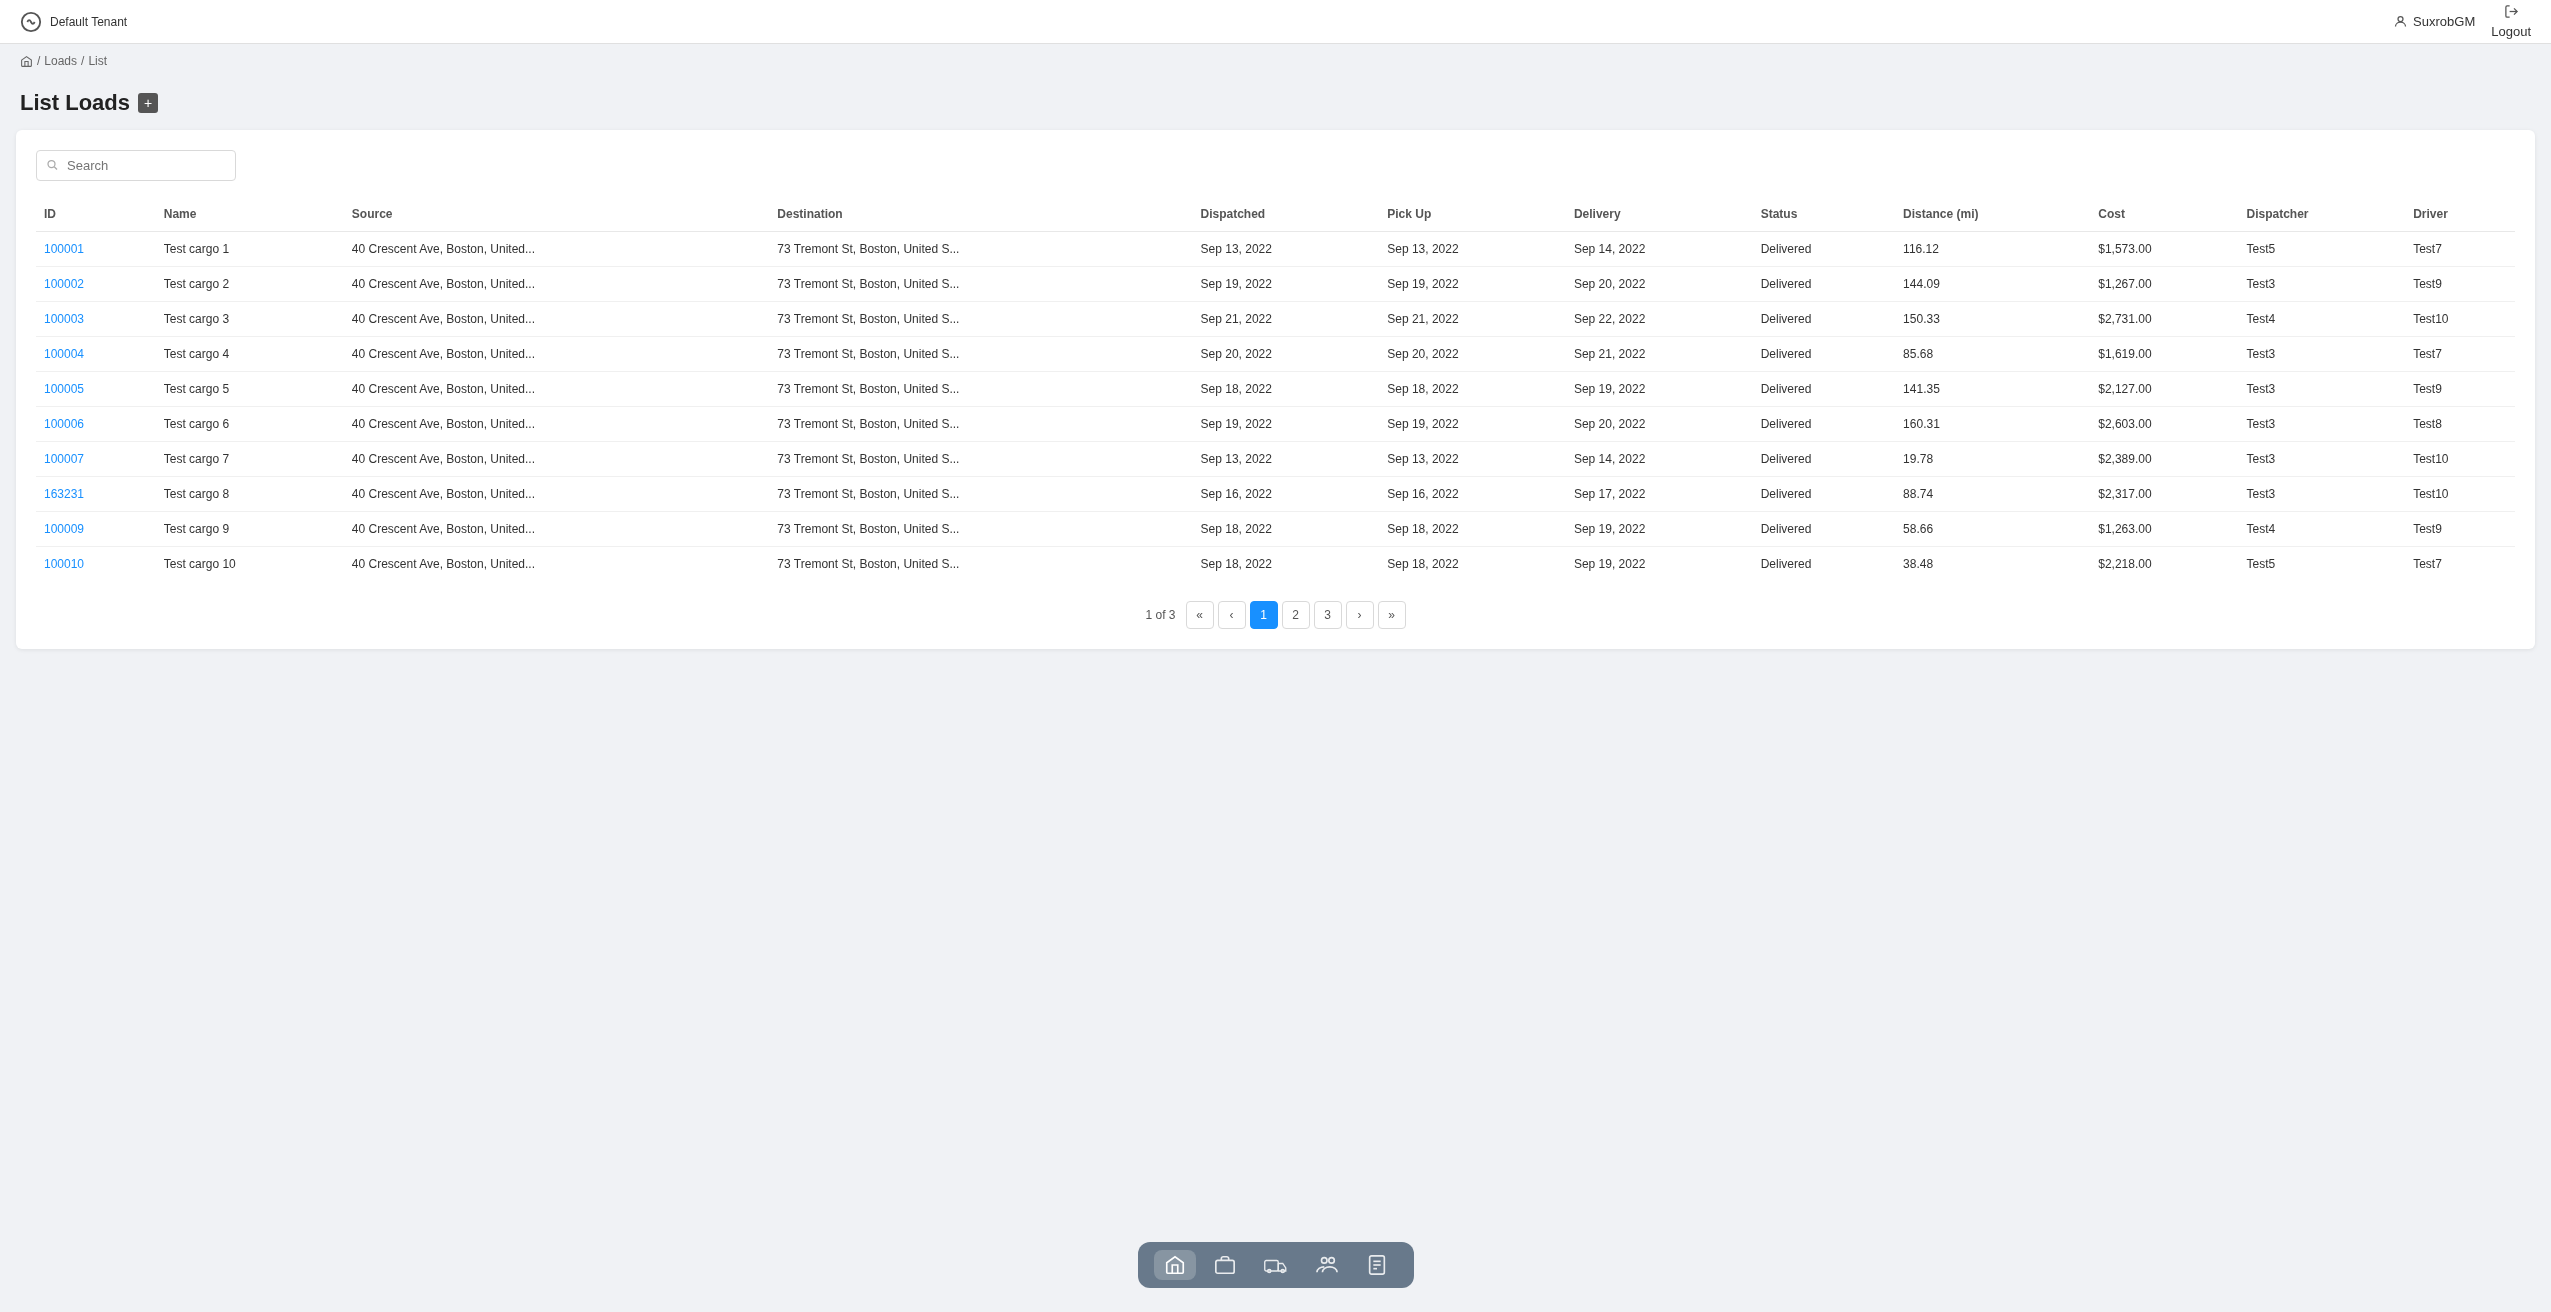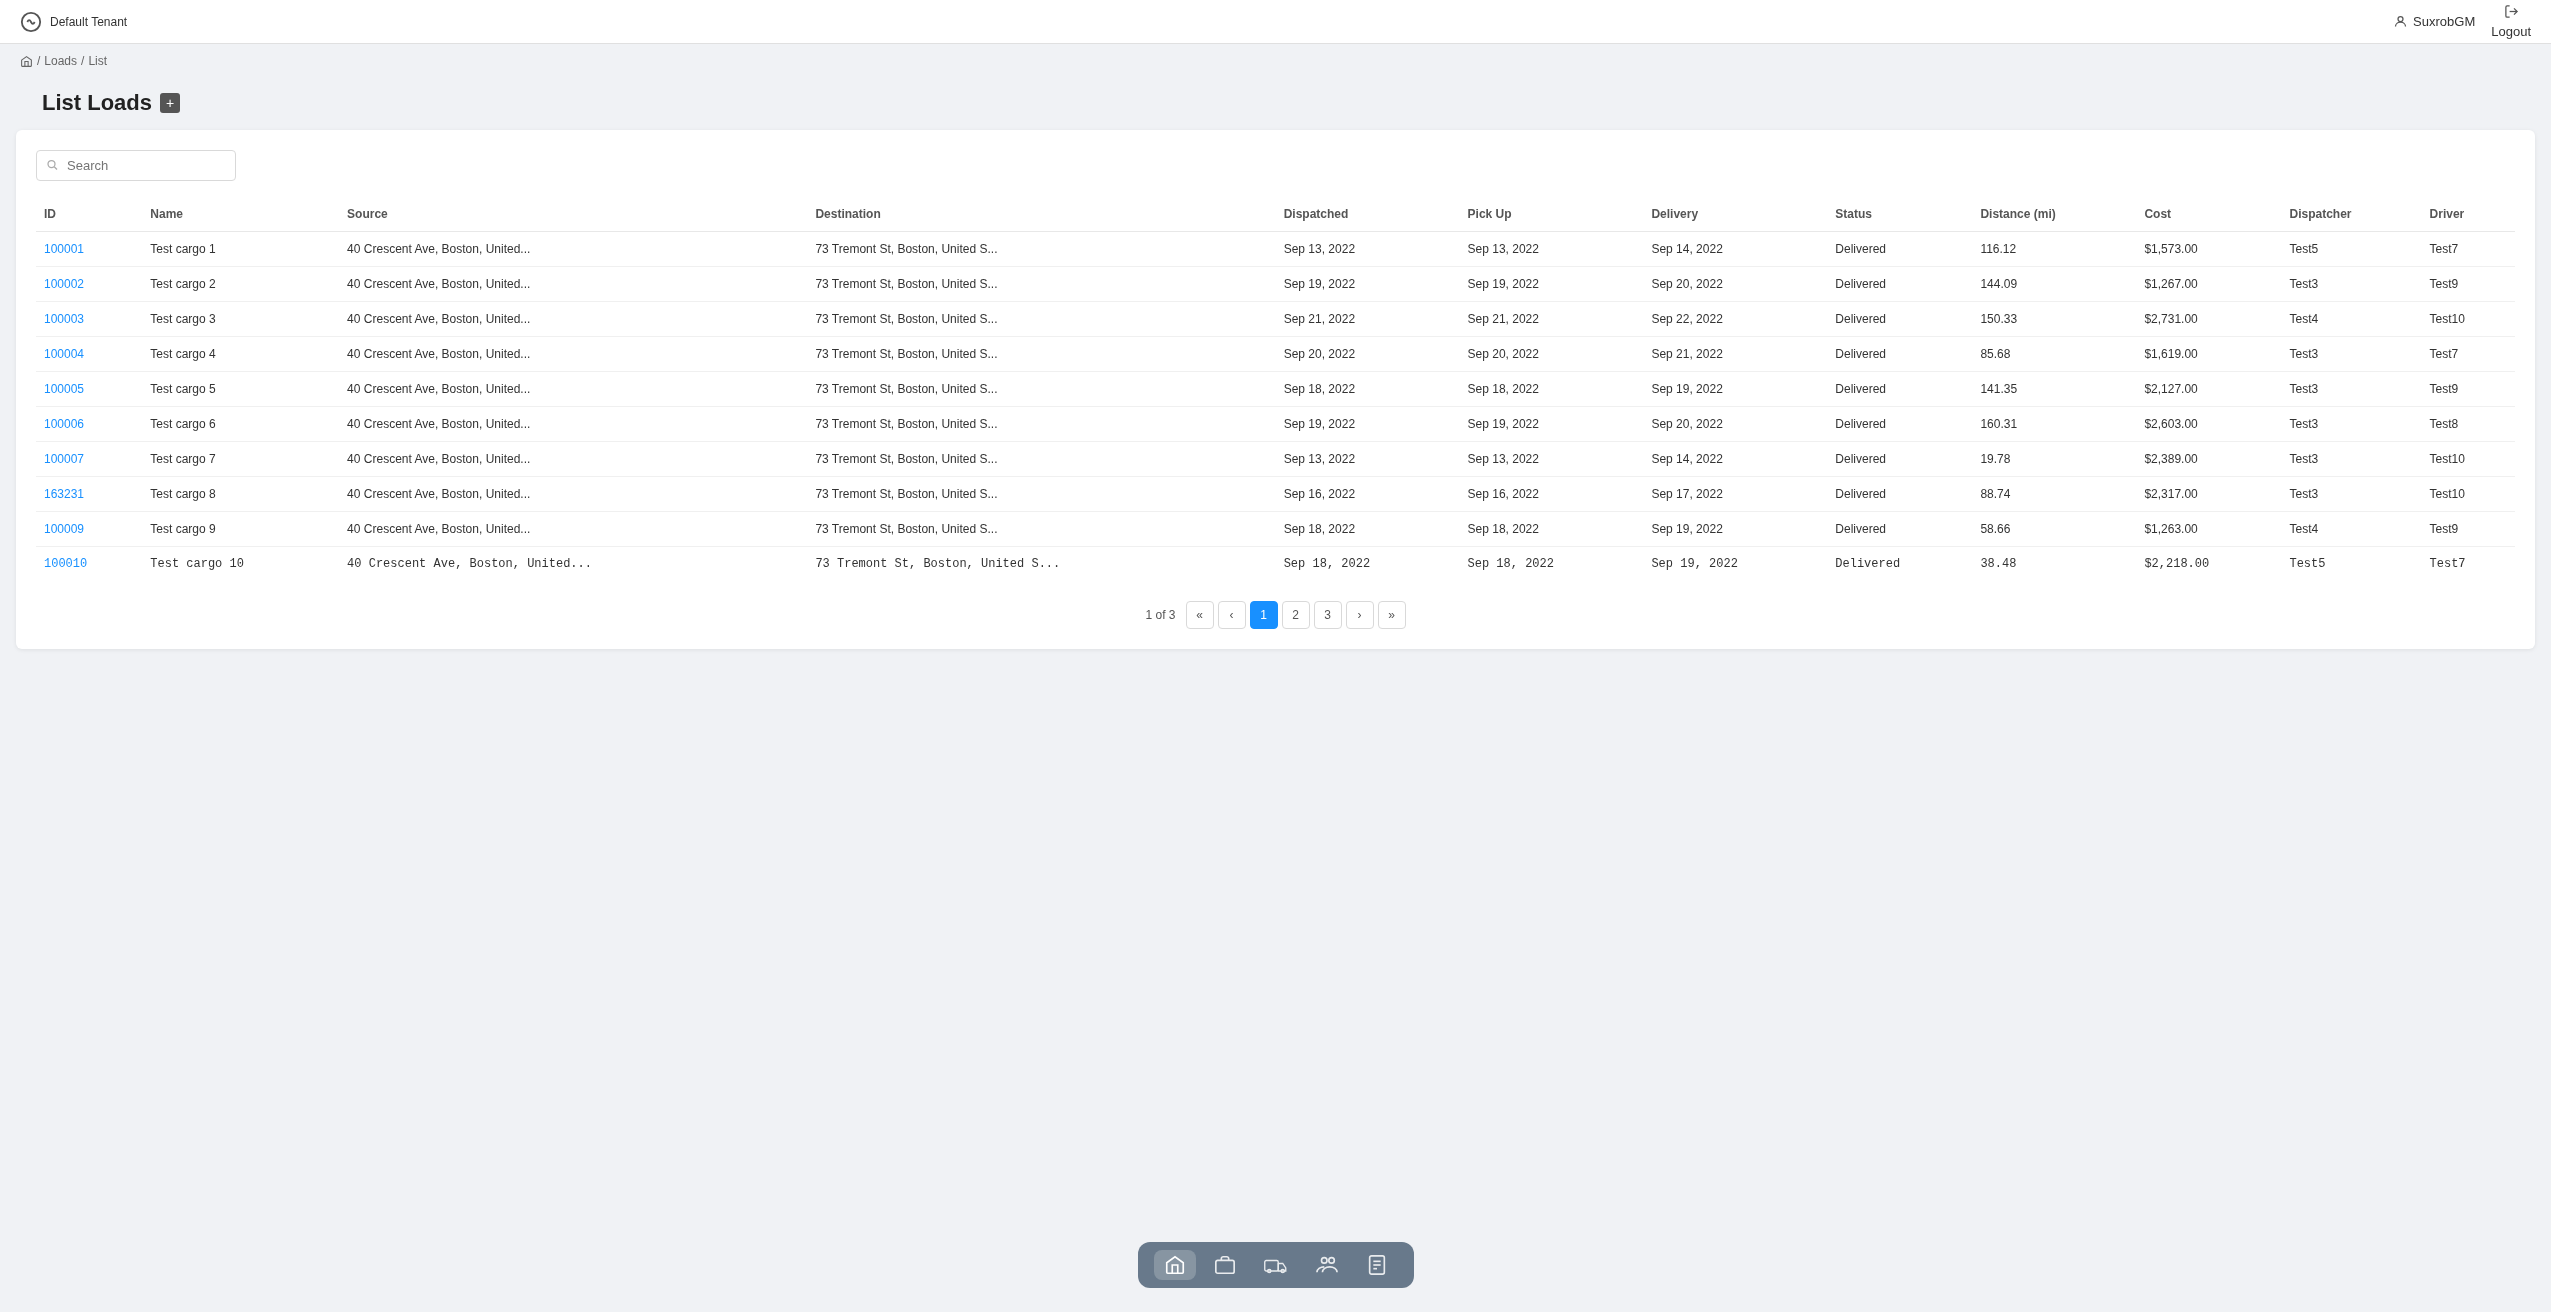--- a/index.html
+++ b/index.html
@@ -34,21 +34,20 @@
     }
     .breadcrumb a { color: #666; text-decoration: none; }
 
     
     .page-title-area {
       padding: 12px 20px 14px;
       background: #f0f2f5;
       display: flex;
       align-items: center;
       gap: 8px;
-      margin-left: 22px;
     }
     .page-title { font-size: 22px; font-weight: 600; color: #222; }
     .add-btn {
       background: #555;
       color: #fff;
       border: none;
       border-radius: 3px;
       width: 20px;
       height: 20px;
       font-size: 14px;
@@ -104,21 +103,21 @@
       border-bottom: 1px solid #e8e8e8;
       white-space: nowrap;
     }
     .data-table td {
       padding: 10px 8px;
       font-size: 12px;
       color: #333;
       border-bottom: 1px solid #f0f0f0;
       white-space: nowrap;
     }
-    .data-table tr:last-child td { border-bottom: none; font-family: Liberation Mono, monospace; }
+    .data-table tr:last-child td { border-bottom: none; }
     .id-link { color: #1890ff; text-decoration: none; cursor: pointer; }
 
     
     .pagination {
       display: flex;
       align-items: center;
       justify-content: center;
       gap: 4px;
       margin-top: 20px;
     }

